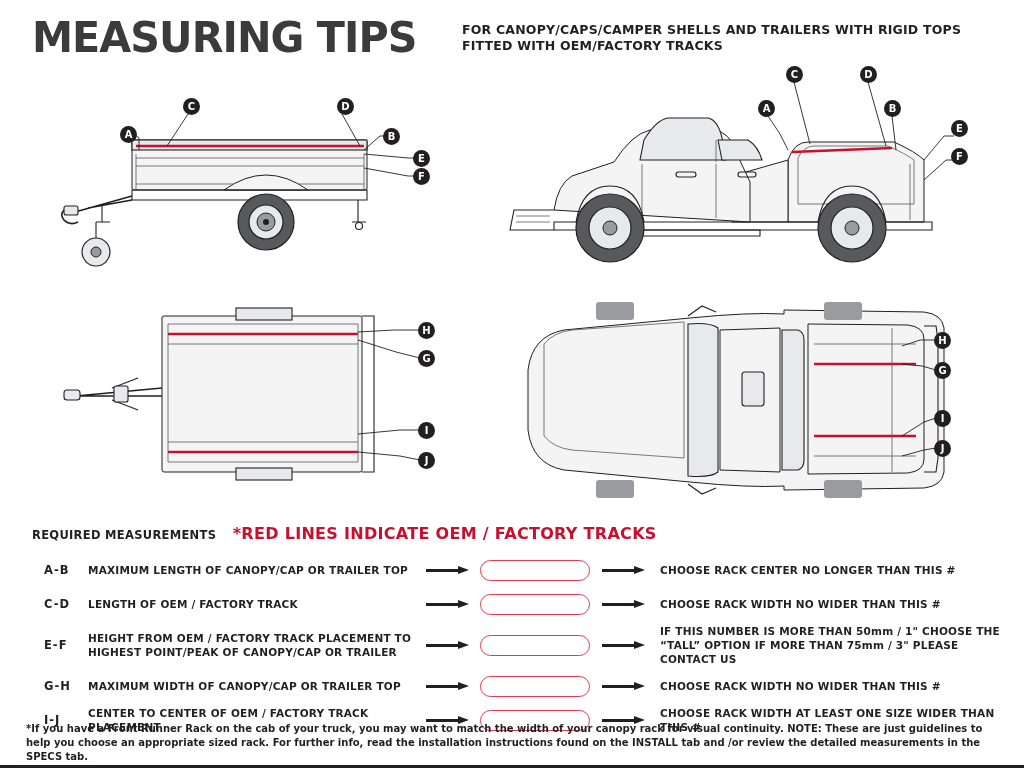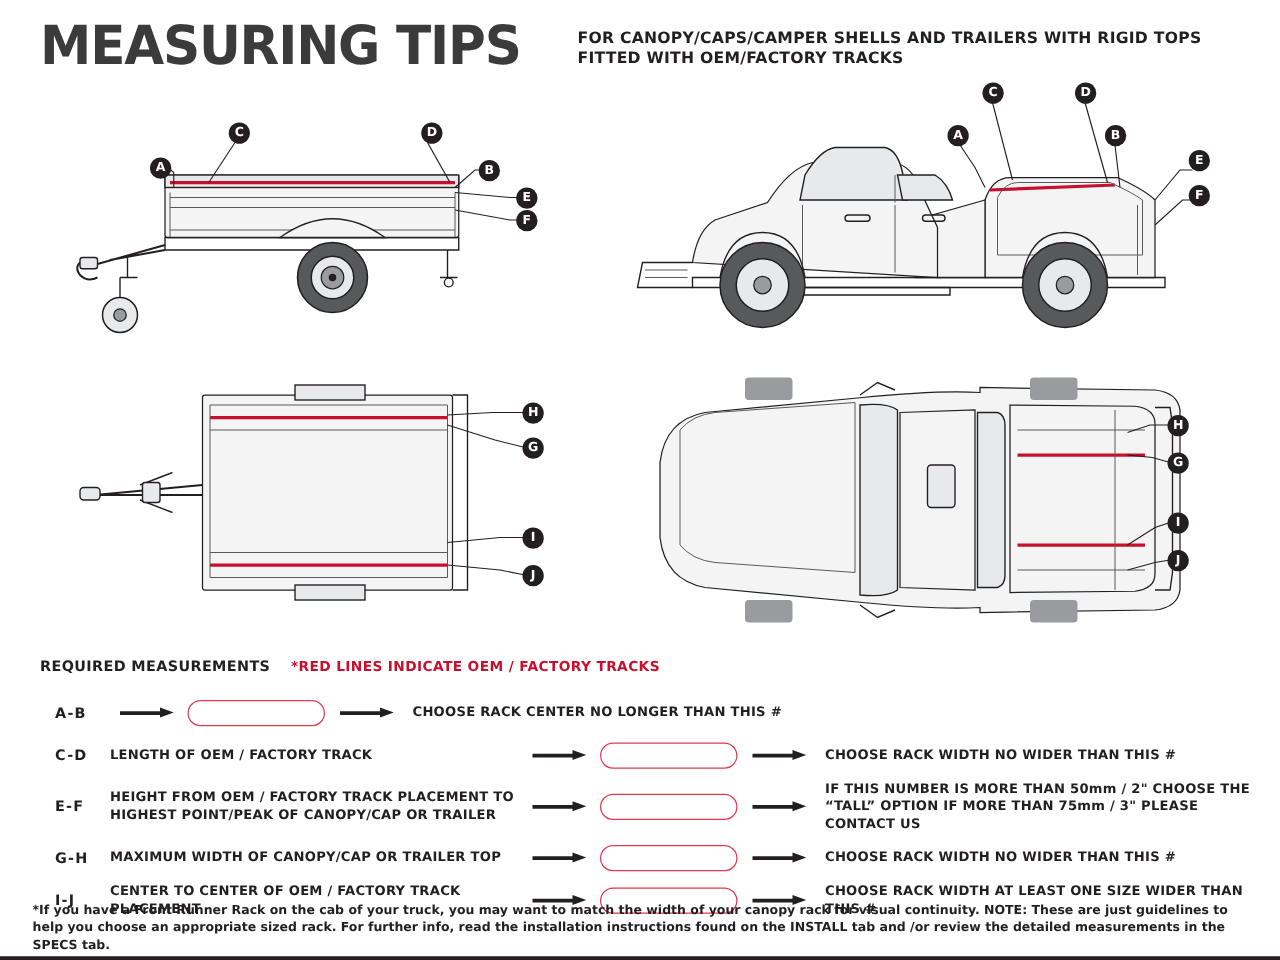--- a/index.html
+++ b/index.html
@@ -56,21 +56,21 @@
   
   .req-row { position:absolute; left:32px; top:524px; width:960px; height:16px; }
   .req-label {
     font-family:"DejaVu Sans", sans-serif;
     font-size:11.5px; font-weight:bold; letter-spacing:0.3px; color:#231f20;
     display:inline-block;
     text-align:center;
   }
   .req-note {
     font-family:"DejaVu Sans", sans-serif;
-    font-size:11px; font-weight:bold; letter-spacing:0.3px; color:#c8102e;
+    font-size:16px; font-weight:bold; letter-spacing:0.3px; color:#c8102e;
     display:inline-block; margin-left:12px;
   }
 
   .table { position:absolute; left:44px; top:556px; width:965px; }
   .trow { position:relative; display:flex; align-items:center; min-height:28px; margin-bottom:6px; }
   .code {
     width:44px; flex:0 0 44px;
     font-family:"DejaVu Sans", sans-serif;
     font-size:11.5px; font-weight:bold; letter-spacing:1px; color:#231f20;
   }
@@ -293,20 +293,21 @@
 
   <div class="req-row">
     <span class="req-label">REQUIRED MEASUREMENTS</span>
     <span class="req-note">*RED LINES INDICATE OEM / FACTORY TRACKS</span>
   </div>
 
   <div class="table">
 
     <div class="trow">
       <div class="code">A-B</div>
+      <div class="desc">MAXIMUM  LENGTH OF CANOPY/CAP OR TRAILER TOP</div>
       <div class="arrow1">
         <span class="arw">
             <span class="bar"></span>
             <span class="hd"></span>
           </span>
       </div>
       <input class="field" type="text" value="" placeholder="" style="">
       <div class="arrow2">
         <span class="arw">
             <span class="bar"></span>
@@ -344,21 +345,21 @@
             <span class="hd"></span>
           </span>
       </div>
       <input class="field" type="text" value="" placeholder="" style="">
       <div class="arrow2">
         <span class="arw">
             <span class="bar"></span>
             <span class="hd"></span>
           </span>
       </div>
-      <div class="result">IF THIS NUMBER IS MORE THAN 50mm / 2" CHOOSE THE “TALL” OPTION IF MORE THAN 75mm / 3" PLEASE CONTACT US</div>
+      <div class="result">IF THIS NUMBER IS MORE THAN 50mm / 1" CHOOSE THE “TALL” OPTION IF MORE THAN 75mm / 3" PLEASE CONTACT US</div>
     </div>
 
     <div class="trow">
       <div class="code">G-H</div>
       <div class="desc">MAXIMUM  WIDTH OF CANOPY/CAP OR TRAILER TOP</div>
       <div class="arrow1">
         <span class="arw">
             <span class="bar"></span>
             <span class="hd"></span>
           </span>

